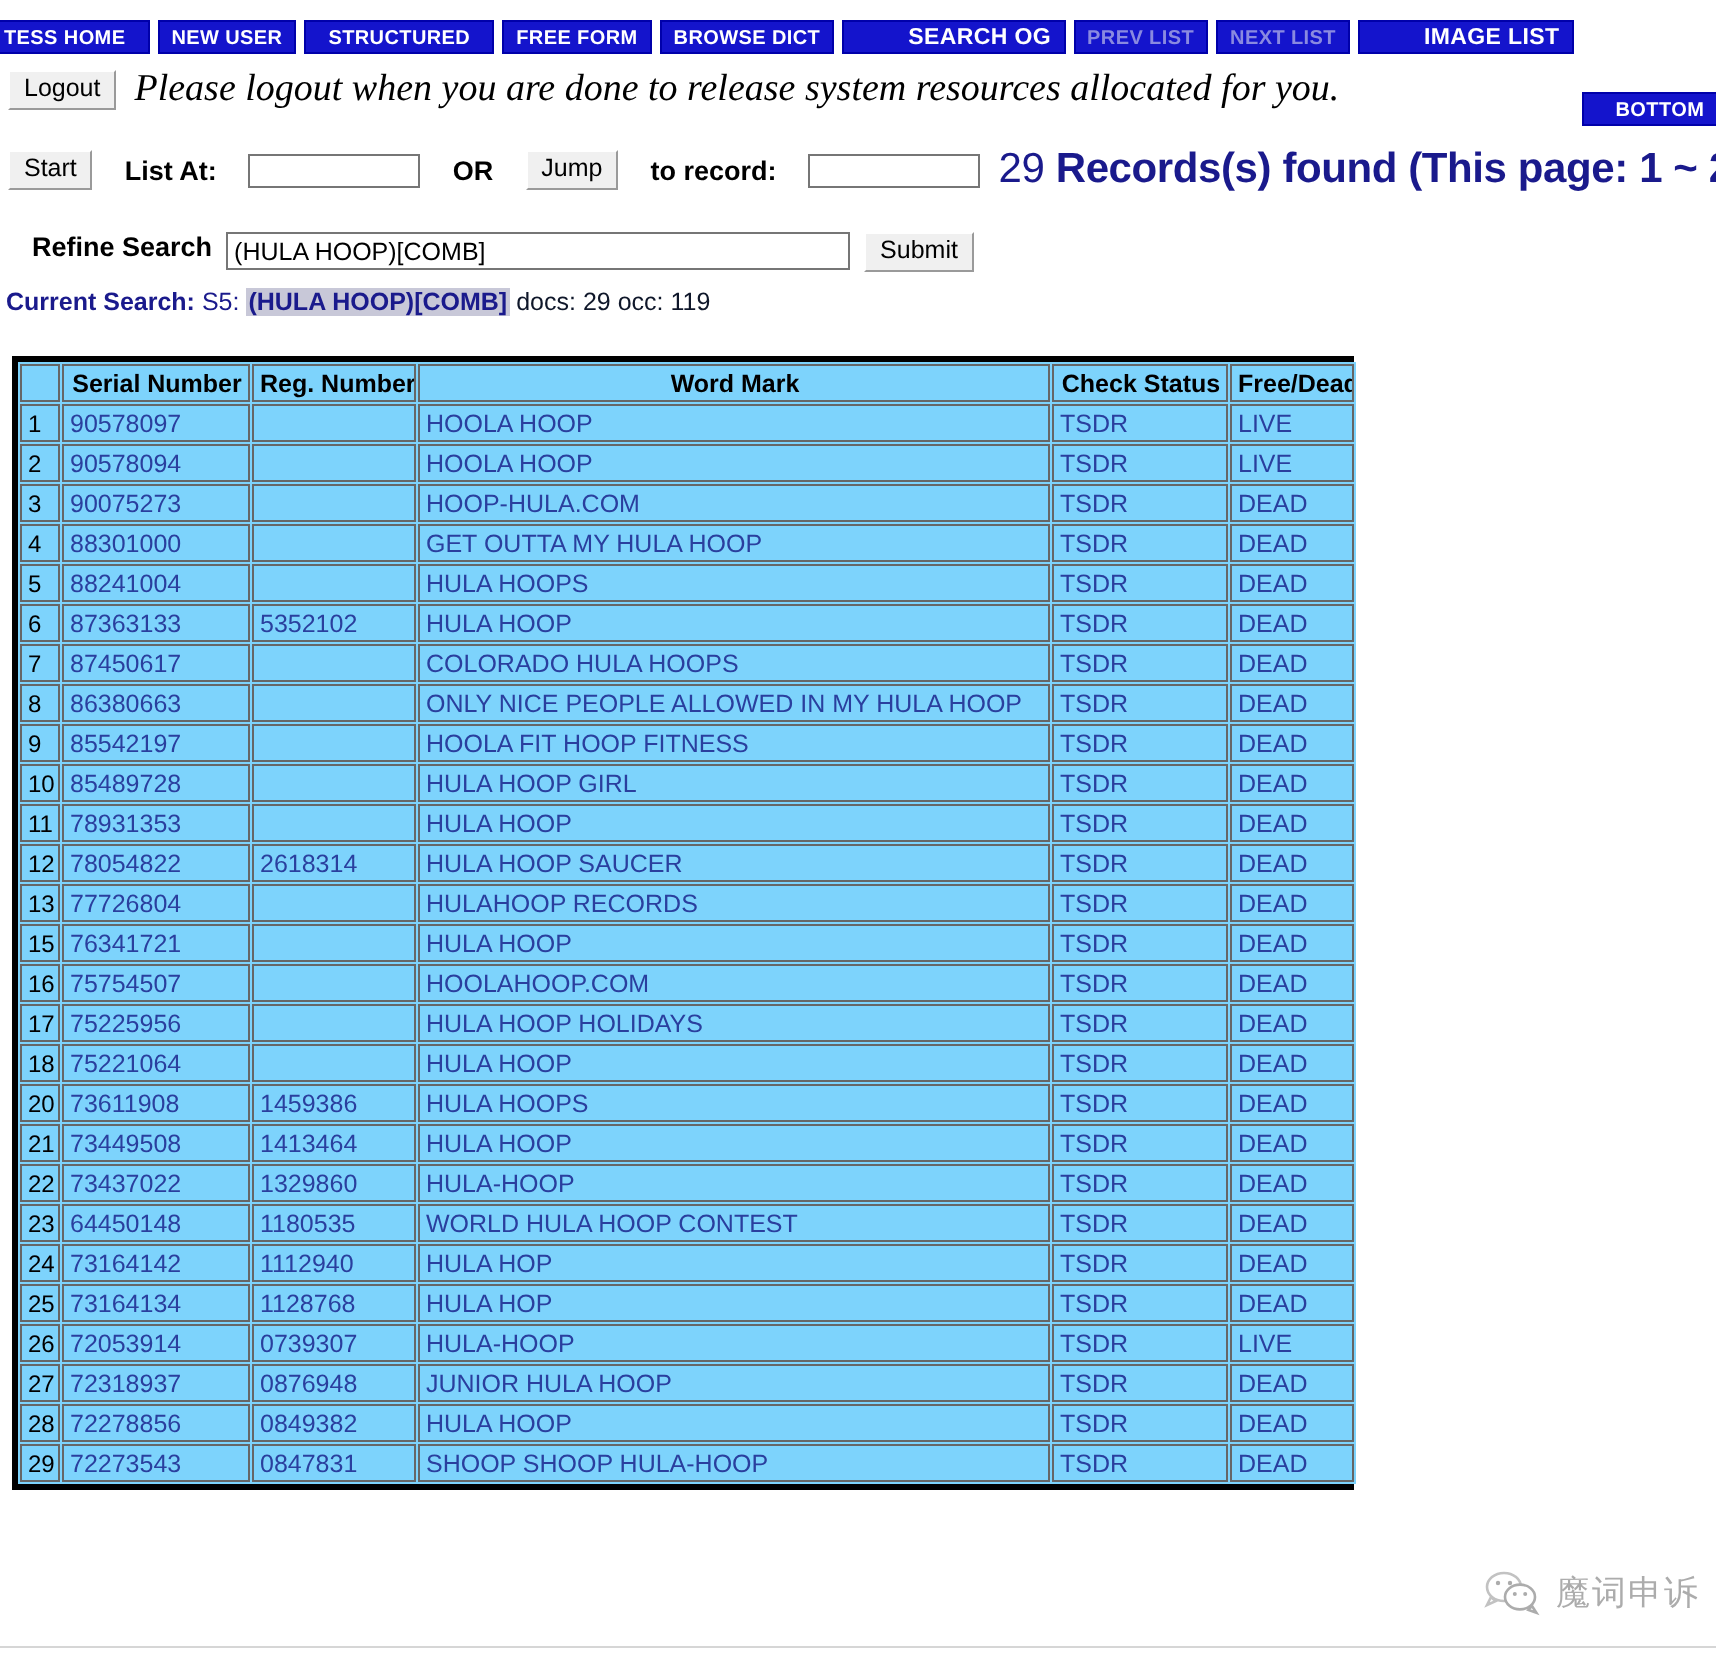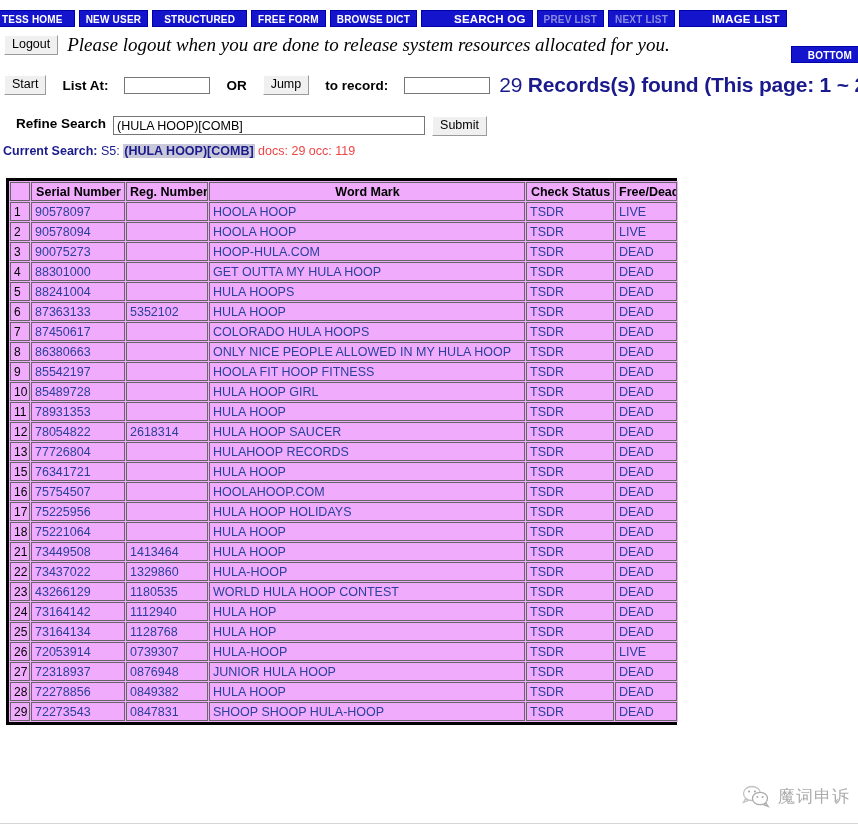--- a/index.html
+++ b/index.html
@@ -153,38 +153,38 @@
     font-size: 12.5px;
     color: #1a1a8c;
     white-space: nowrap;
   }
   .cursearch-row .b { font-weight: bold; }
   .cursearch-row .hl {
     background: #c8c8d8;
     font-weight: bold;
     padding: 0 1px;
   }
-  .cursearch-row .plain { color: #ef4444; }
+  .cursearch-row .plain { color: #0f172a; }
 
   
   .table-wrap {
     position: absolute;
     left: 6px;
     top: 178px;
     width: 671px;
     border: 3px solid #000000;
     background: #ffffff;
     box-sizing: border-box;
   }
   table.results {
     border-collapse: separate;
     border-spacing: 1px;
     width: 100%;
     table-layout: fixed;
-    background: #f0abfc;
+    background: #7dd3fc;
   }
   table.results td, table.results th {
     border: 1px solid #666666;
     font-family: "Liberation Sans", sans-serif;
     font-size: 12.5px;
     height: 19px;
     padding: 0 2px 0 3px;
     box-sizing: border-box;
     overflow: hidden;
     white-space: nowrap;
@@ -441,38 +441,46 @@
         </tr>
         <tr>
           <td class="rownum">18</td>
           <td class="link">75221064</td>
           <td class="link"></td>
           <td class="link">HULA HOOP</td>
           <td class="link">TSDR</td>
           <td class="link">DEAD</td>
         </tr>
         <tr>
+          <td class="rownum">20</td>
+          <td class="link">73611908</td>
+          <td class="link">1459386</td>
+          <td class="link">HULA HOOPS</td>
+          <td class="link">TSDR</td>
+          <td class="link">DEAD</td>
+        </tr>
+        <tr>
           <td class="rownum">21</td>
           <td class="link">73449508</td>
           <td class="link">1413464</td>
           <td class="link">HULA HOOP</td>
           <td class="link">TSDR</td>
           <td class="link">DEAD</td>
         </tr>
         <tr>
           <td class="rownum">22</td>
           <td class="link">73437022</td>
           <td class="link">1329860</td>
           <td class="link">HULA-HOOP</td>
           <td class="link">TSDR</td>
           <td class="link">DEAD</td>
         </tr>
         <tr>
           <td class="rownum">23</td>
-          <td class="link">43266129</td>
+          <td class="link">64450148</td>
           <td class="link">1180535</td>
           <td class="link">WORLD HULA HOOP CONTEST</td>
           <td class="link">TSDR</td>
           <td class="link">DEAD</td>
         </tr>
         <tr>
           <td class="rownum">24</td>
           <td class="link">73164142</td>
           <td class="link">1112940</td>
           <td class="link">HULA HOP</td>

